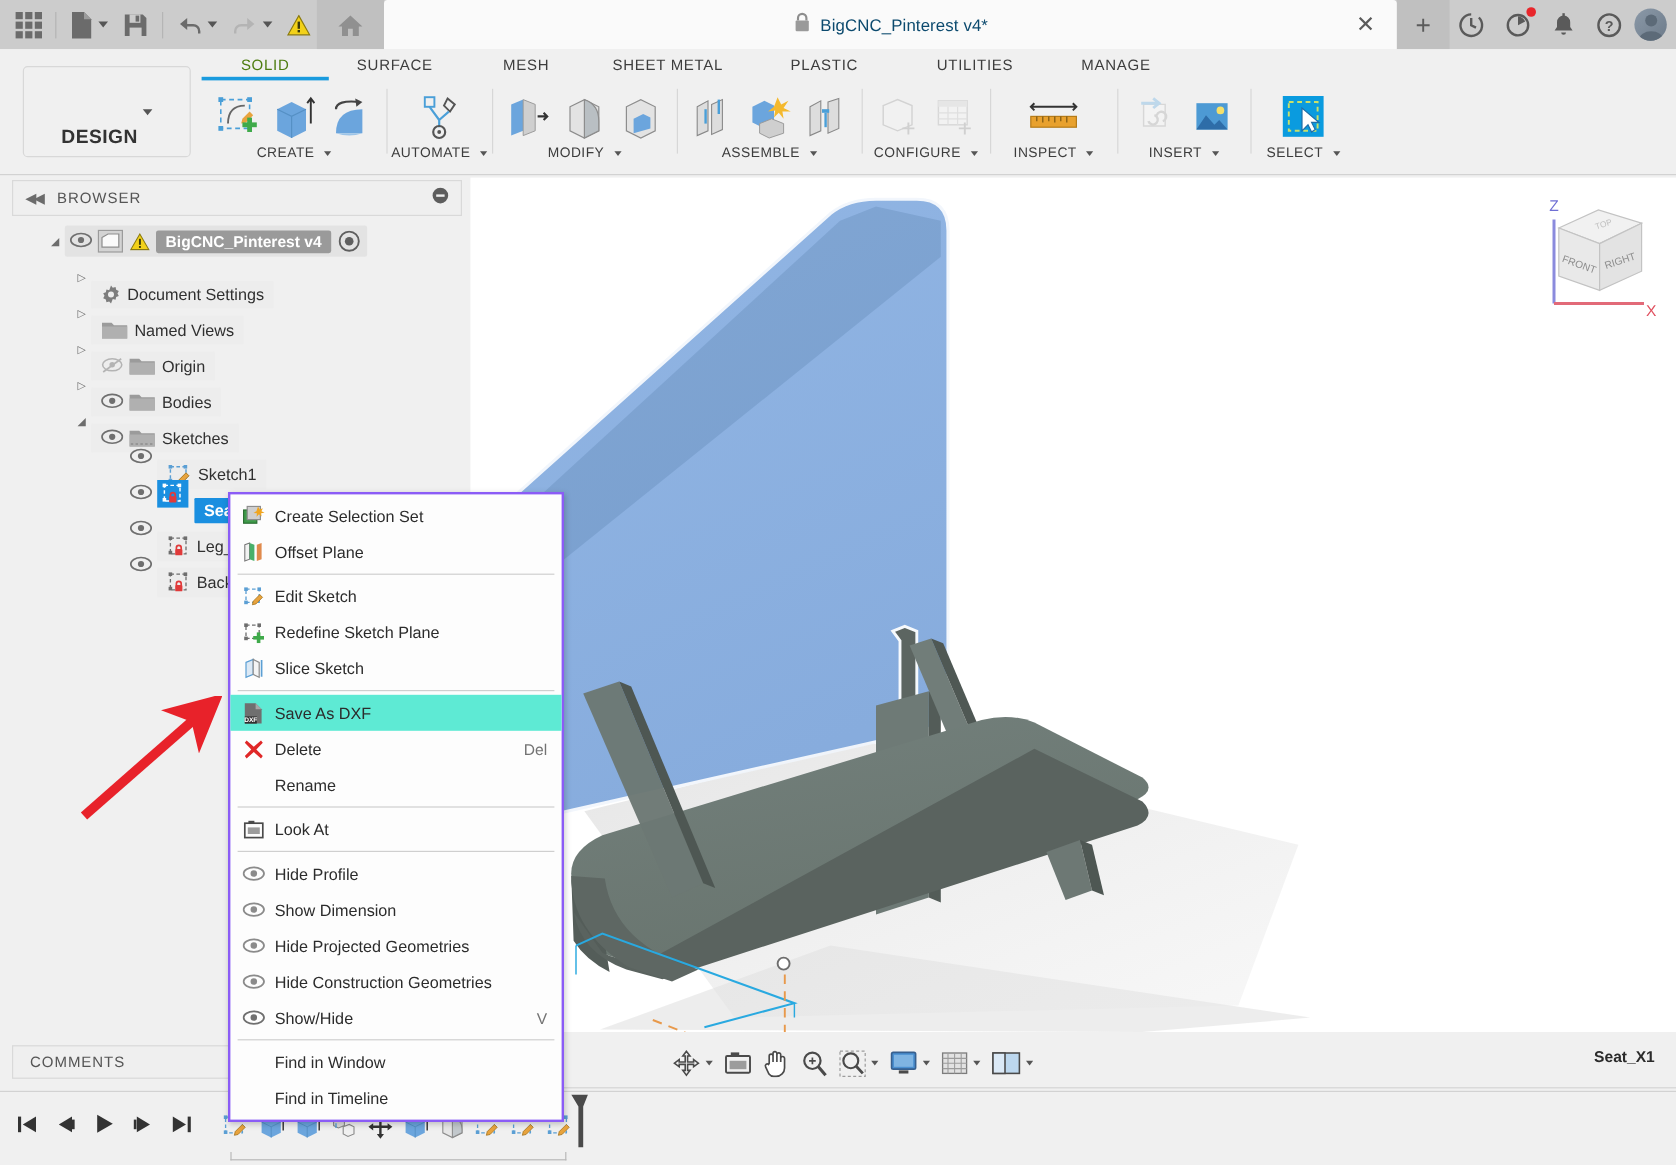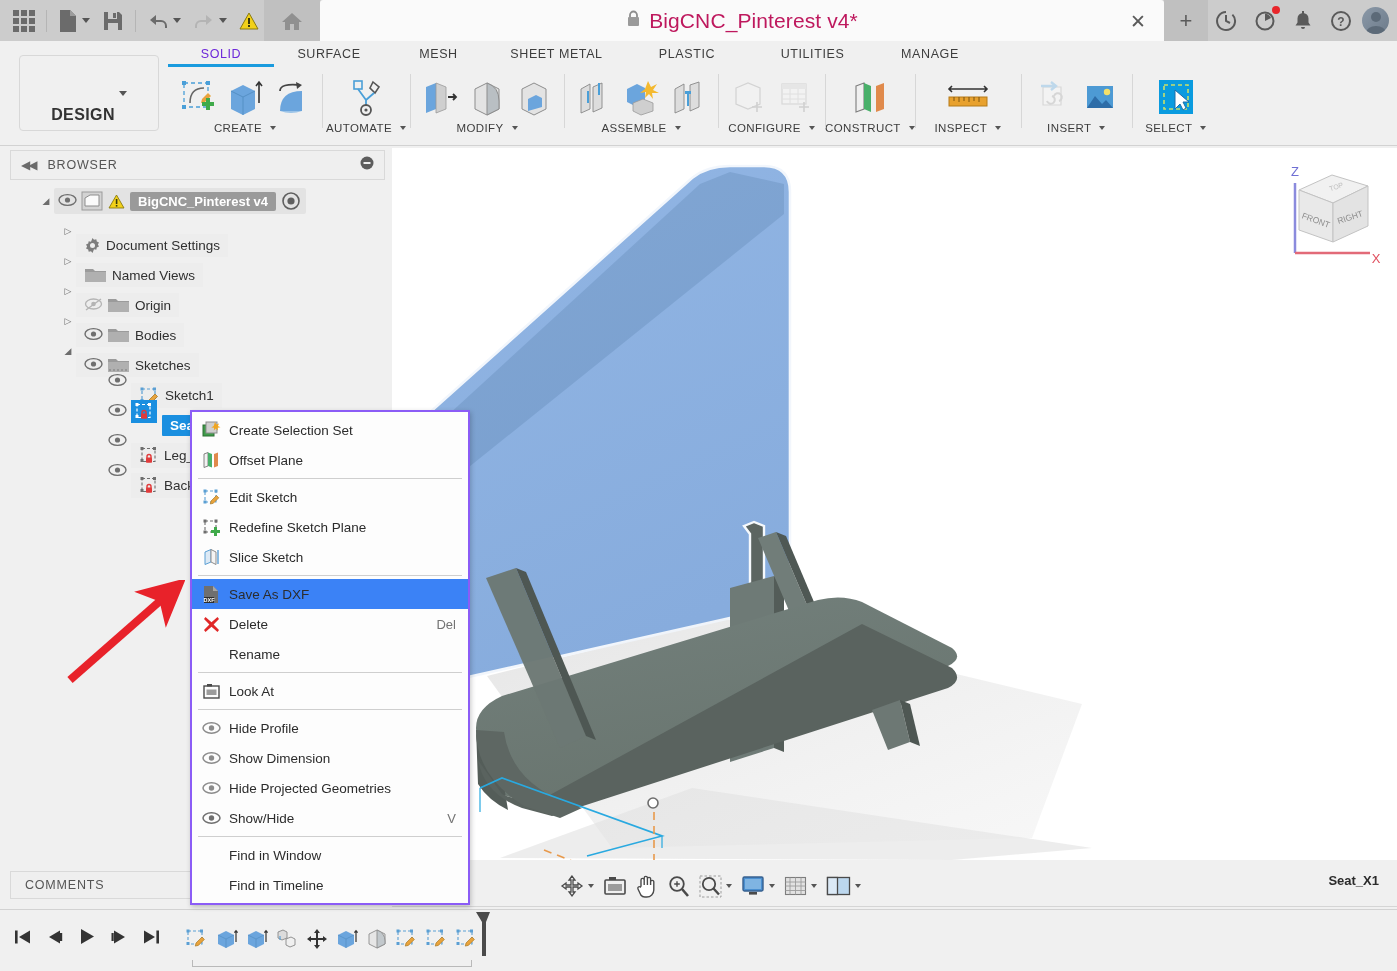--- a/index.html
+++ b/index.html
@@ -32,21 +32,21 @@
   .home-tab {
     width: 56px; height: 41px; background: #c0c0c0;
     display: flex; align-items: center; justify-content: center; cursor: pointer;
   }
   .doc-tab {
     flex: 1; height: 41px; background: #fafafa;
     display: flex; align-items: center; justify-content: center;
     position: relative; border-radius: 3px 3px 0 0; cursor: pointer;
   }
   .doc-tab .lock { margin-right: 8px; }
-  .doc-title { font-size: 21px; color: #be185d; letter-spacing: .1px; }
+  .doc-title { font-size: 14px; color: #0c4a6e; letter-spacing: .1px; }
   .doc-close { position: absolute; right: 18px; top: 50%; transform: translateY(-50%); cursor: pointer;
                font-size: 19px; color: #5a5a5a; line-height: 1; font-weight: 300; }
   .plus-tab { width: 44px; height: 41px; background: #c0c0c0; display: flex; align-items: center; justify-content: center;
               font-size: 22px; color: #5b5b5b; font-weight: 300; cursor: pointer; }
   .tb-right { display: flex; align-items: center; height: 41px; padding-right: 4px; gap: 3px; }
   .tb-right .tb-btn { padding: 0 7px; }
   .avatar {
     width: 27px; height: 27px; border-radius: 50%;
     background: linear-gradient(135deg,#8b99a8 0%,#6d7b8a 100%);
     position: relative; overflow: hidden; margin-right: 4px; cursor: pointer;
@@ -66,21 +66,21 @@
     background: #f0f0f0; border: 1px solid #d8d8d8; border-radius: 4px;
     display: flex; align-items: center; justify-content: center; cursor: pointer;
   }
   .design-box .lbl { font-size: 16px; color: #333; font-weight: bold; letter-spacing: .4px; margin-top: 44px; }
   .ribbon-right { position: absolute; left: 168px; top: 0; right: 0; height: 104px; }
   .tabrow { display: flex; align-items: flex-start; height: 29px; padding-top: 3px; }
   .rtab {
     font-size: 12.5px; color: #3d3d3d; letter-spacing: .6px; cursor: pointer;
     padding: 3px 0 6px 0; position: relative; text-align: center;
   }
-  .rtab.active { color: #6d28d9; }
+  .rtab.active { color: #4d7c0f; }
   .rtab.active::after {
     content: ''; position: absolute; left: 0; right: 0; bottom: 0; height: 3px; background: #1a9bde;
   }
   .panels { display: flex; align-items: flex-start; height: 74px; }
   .panel { display: flex; flex-direction: column; align-items: center; position: relative; height: 74px; }
   .panel + .panel::before {
     content: ''; position: absolute; left: 0; top: 4px; bottom: 16px; width: 1px; background: #d7d7d7;
   }
   .pitems { display: flex; align-items: flex-end; height: 50px; padding: 0 8px; gap: 3px; }
   .pitem { width: 44px; height: 46px; display: flex; align-items: center; justify-content: center; cursor: pointer; border-radius: 2px; }
@@ -111,21 +111,21 @@
   
   .ctxmenu {
     position: absolute; left: 190px; top: 410px; width: 280px;
     background: #fdfdfd; border: 2px solid #8b5cf6; box-shadow: 1px 2px 5px rgba(0,0,0,.22);
     padding: 3px 0; z-index: 50;
   }
   .ctxitem {
     display: flex; align-items: center; height: 30px; padding: 0 12px 0 8px;
     font-size: 13.5px; color: #2c2c2c; cursor: pointer; position: relative;
   }
-  .ctxitem.hl { background: #3b82f6; }
+  .ctxitem.hl { background: #5eead4; }
   .ctxitem .ci { width: 22px; flex: none; display: flex; align-items: center; justify-content: center; margin-right: 7px; }
   .ctxitem .ctext { flex: 1; }
   .ctxitem .shortcut { color: #737373; font-size: 13px; margin-left: 10px; }
   .ctxitem.noicon { padding-left: 37px; }
   .ctxsep { height: 1px; background: #cfcfcf; margin: 3px 6px; }
 
   
   .comments {
     position: absolute; left: 10px; top: 871px; width: 375px; height: 28px;
     background: #efefef; border: 1px solid #d9d9d9; display: flex; align-items: center; padding: 0 14px;
@@ -441,35 +441,20 @@
                 <path d="M24 30 h10 M29 25 v10" stroke="#aaa" stroke-width="1.6"></path>
               </svg>
             </div>
           </div>
           <div class="plabel">
             <span>CONFIGURE</span>
             <span class="caret sm"></span>
           </div>
         </div>
 
-        <div class="panel">
-          <div class="pitems" style="padding:0 22px">
-            <div class="pitem">
-              <svg width="44" height="40" viewBox="0 0 44 40">
-                <path d="M8 9 L16 6 L16 32 L8 35z" fill="#f0f0f0" stroke="#7d7d7d" stroke-width="1.1"></path>
-                <path d="M16 6 L23 9 L23 35 L16 32z" fill="#49b06a"></path>
-                <path d="M28 9 L36 6 L36 32 L28 35z" fill="#e08a4c"></path>
-              </svg>
-            </div>
-          </div>
-          <div class="plabel">
-            <span>CONSTRUCT</span>
-            <span class="caret sm"></span>
-          </div>
-        </div>
 
         <div class="panel">
           <div class="pitems" style="padding:0 26px">
             <div class="pitem" style="width:54px">
               <svg width="50" height="40" viewBox="0 0 50 40">
                 <path d="M6 12 h38 M9 9 L6 12 L9 15 M41 9 L44 12 L41 15" stroke="#333" stroke-width="1.6" fill="none"></path>
                 <rect x="6" y="20" width="38" height="9" fill="#e8a12e" stroke="#b57b18" stroke-width="1"></rect>
                 <path d="M11 20 v4 M16 20 v5 M21 20 v4 M26 20 v5 M31 20 v4 M36 20 v5" stroke="#7a5510" stroke-width="1"></path>
               </svg>
             </div>
@@ -951,20 +936,29 @@
     <div class="ctxitem">
       <span class="ci">
         <svg width="19" height="14" viewBox="0 0 19 14">
             <ellipse cx="9.5" cy="7" rx="8.5" ry="5.2" fill="none" stroke="#8b8b8b" stroke-width="1.5"></ellipse>
             <circle cx="9.5" cy="7" r="2.7" fill="#8b8b8b"></circle>
           </svg>
       </span>
       <span class="ctext">Hide Projected Geometries</span>
     </div>
 
+    <div class="ctxitem">
+      <span class="ci">
+        <svg width="19" height="14" viewBox="0 0 19 14">
+            <ellipse cx="9.5" cy="7" rx="8.5" ry="5.2" fill="none" stroke="#8b8b8b" stroke-width="1.5"></ellipse>
+            <circle cx="9.5" cy="7" r="2.7" fill="#8b8b8b"></circle>
+          </svg>
+      </span>
+      <span class="ctext">Hide Construction Geometries</span>
+    </div>
 
     <div class="ctxitem">
       <span class="ci">
         <svg width="19" height="14" viewBox="0 0 19 14">
             <ellipse cx="9.5" cy="7" rx="8.5" ry="5.2" fill="none" stroke="#6f6f6f" stroke-width="1.5"></ellipse>
             <circle cx="9.5" cy="7" r="2.7" fill="#6f6f6f"></circle>
           </svg>
       </span>
       <span class="ctext">Show/Hide</span>
       <span class="shortcut">V</span>

